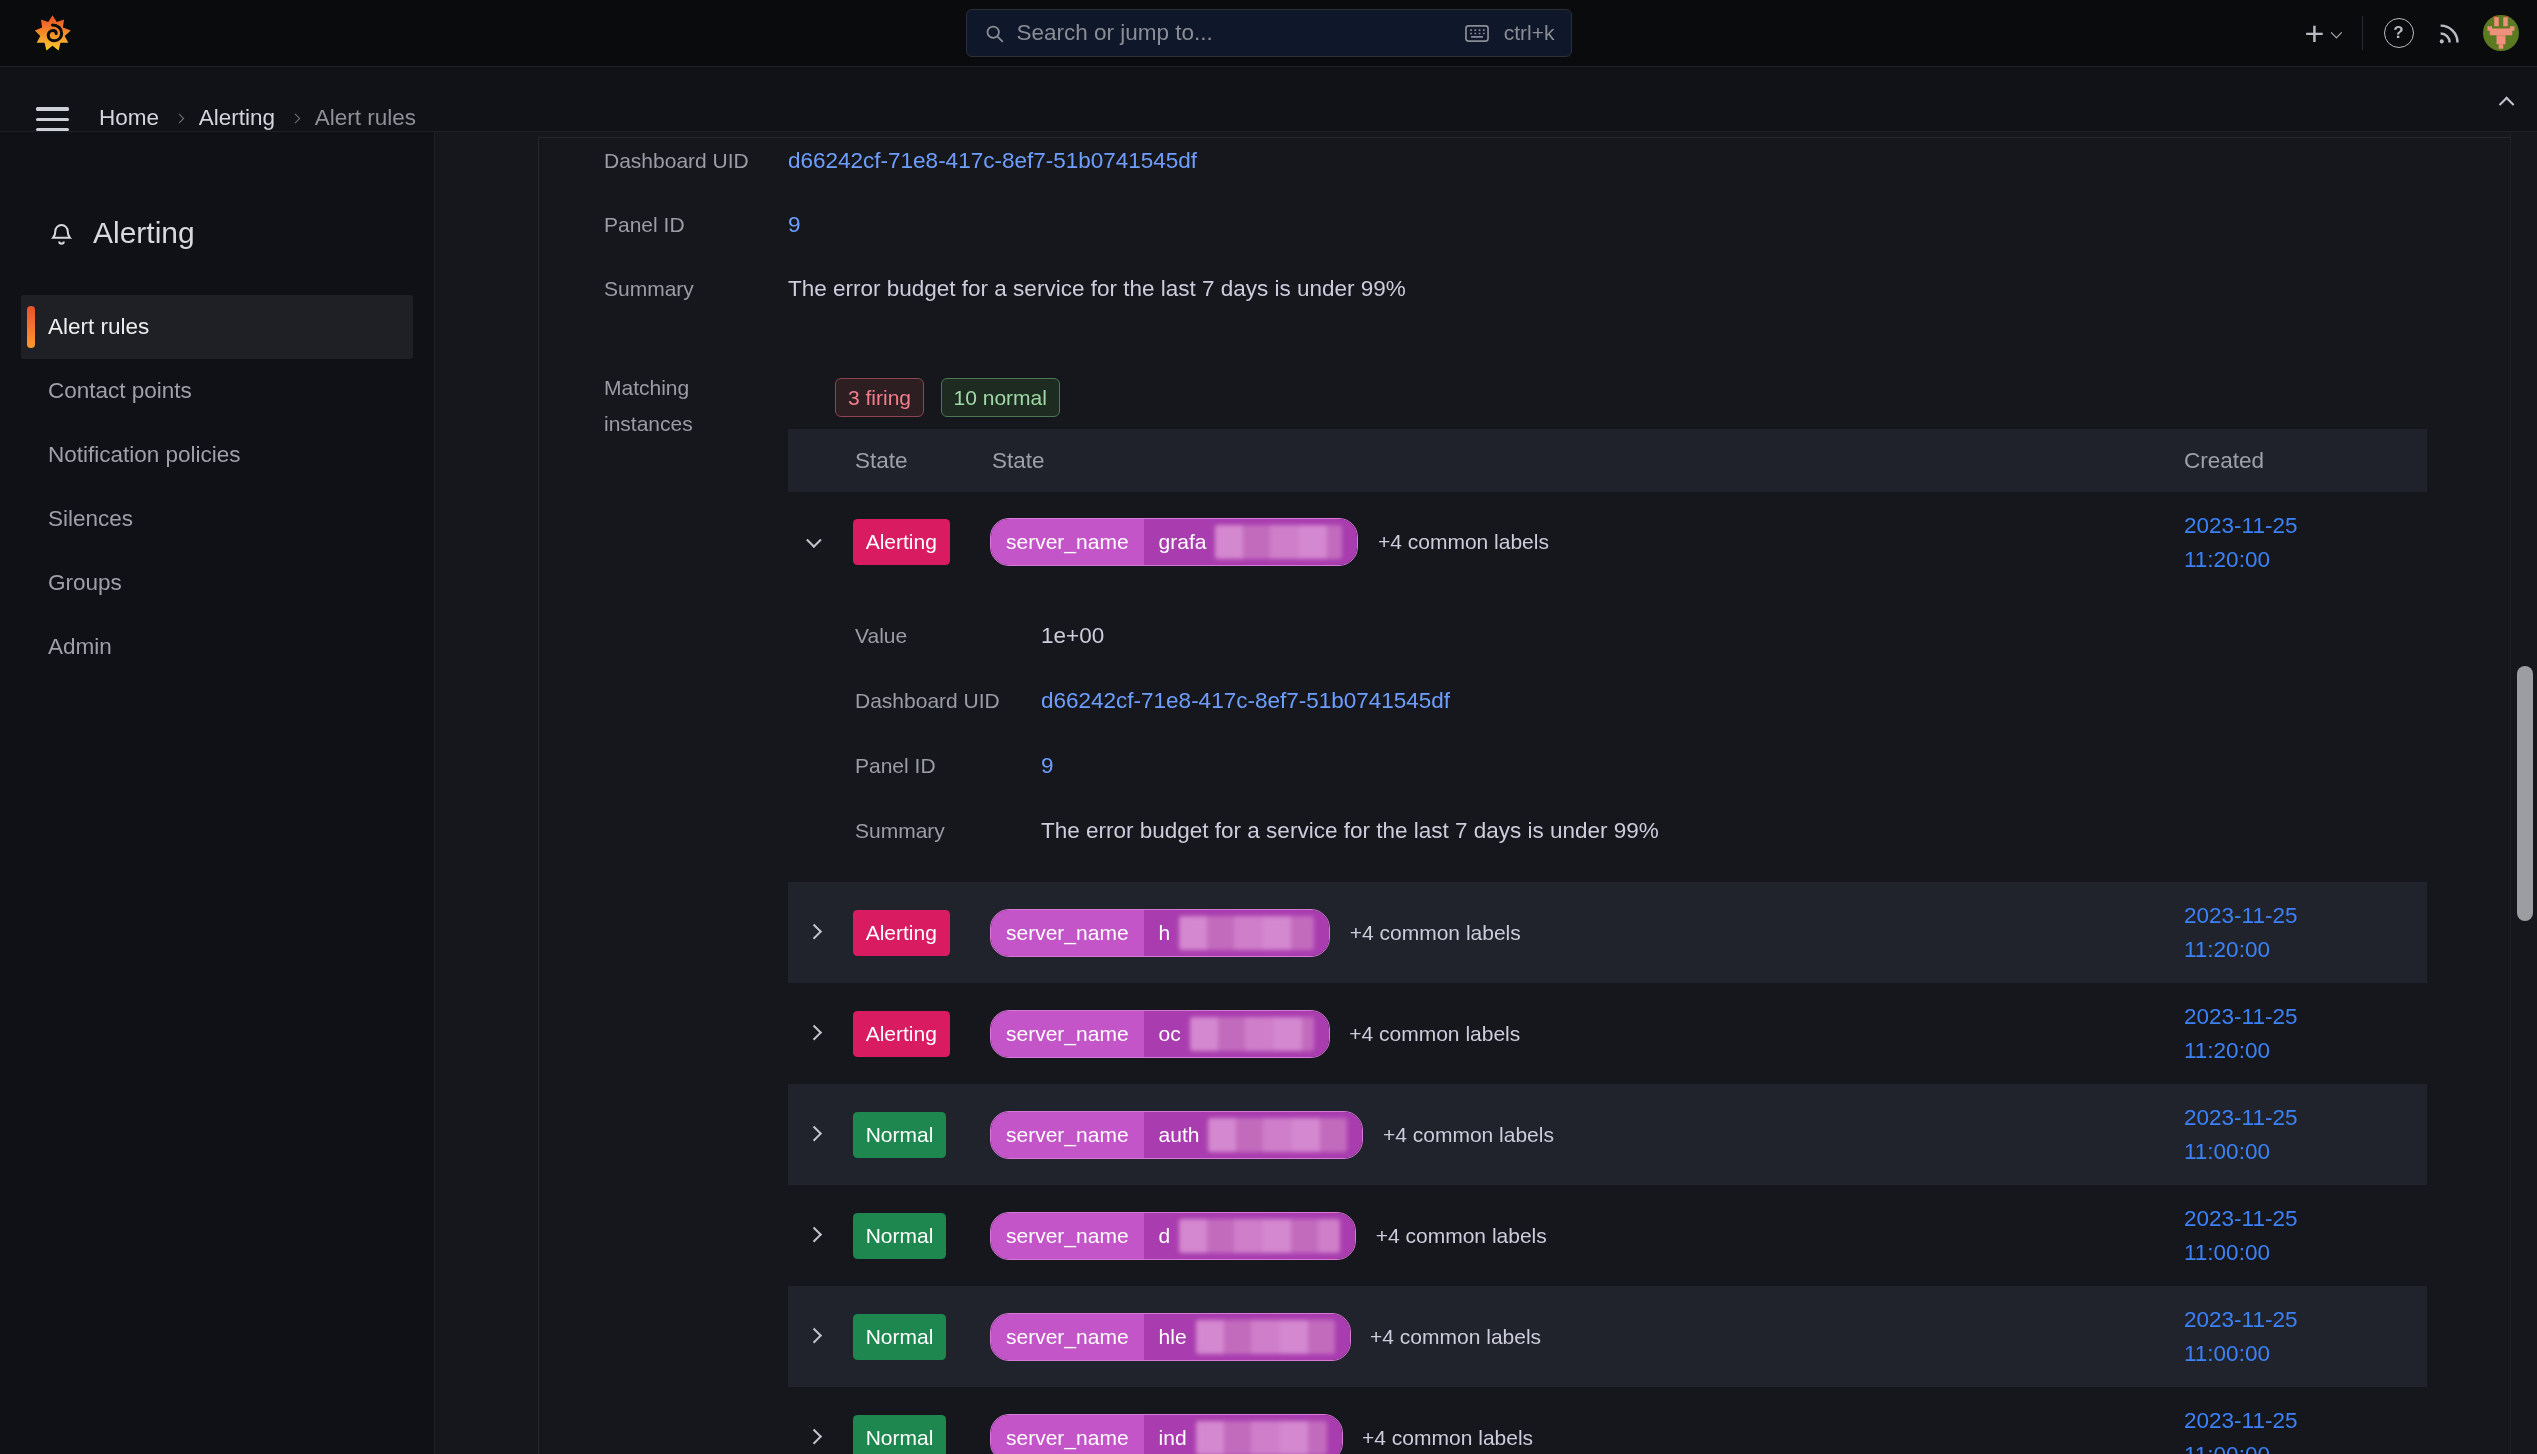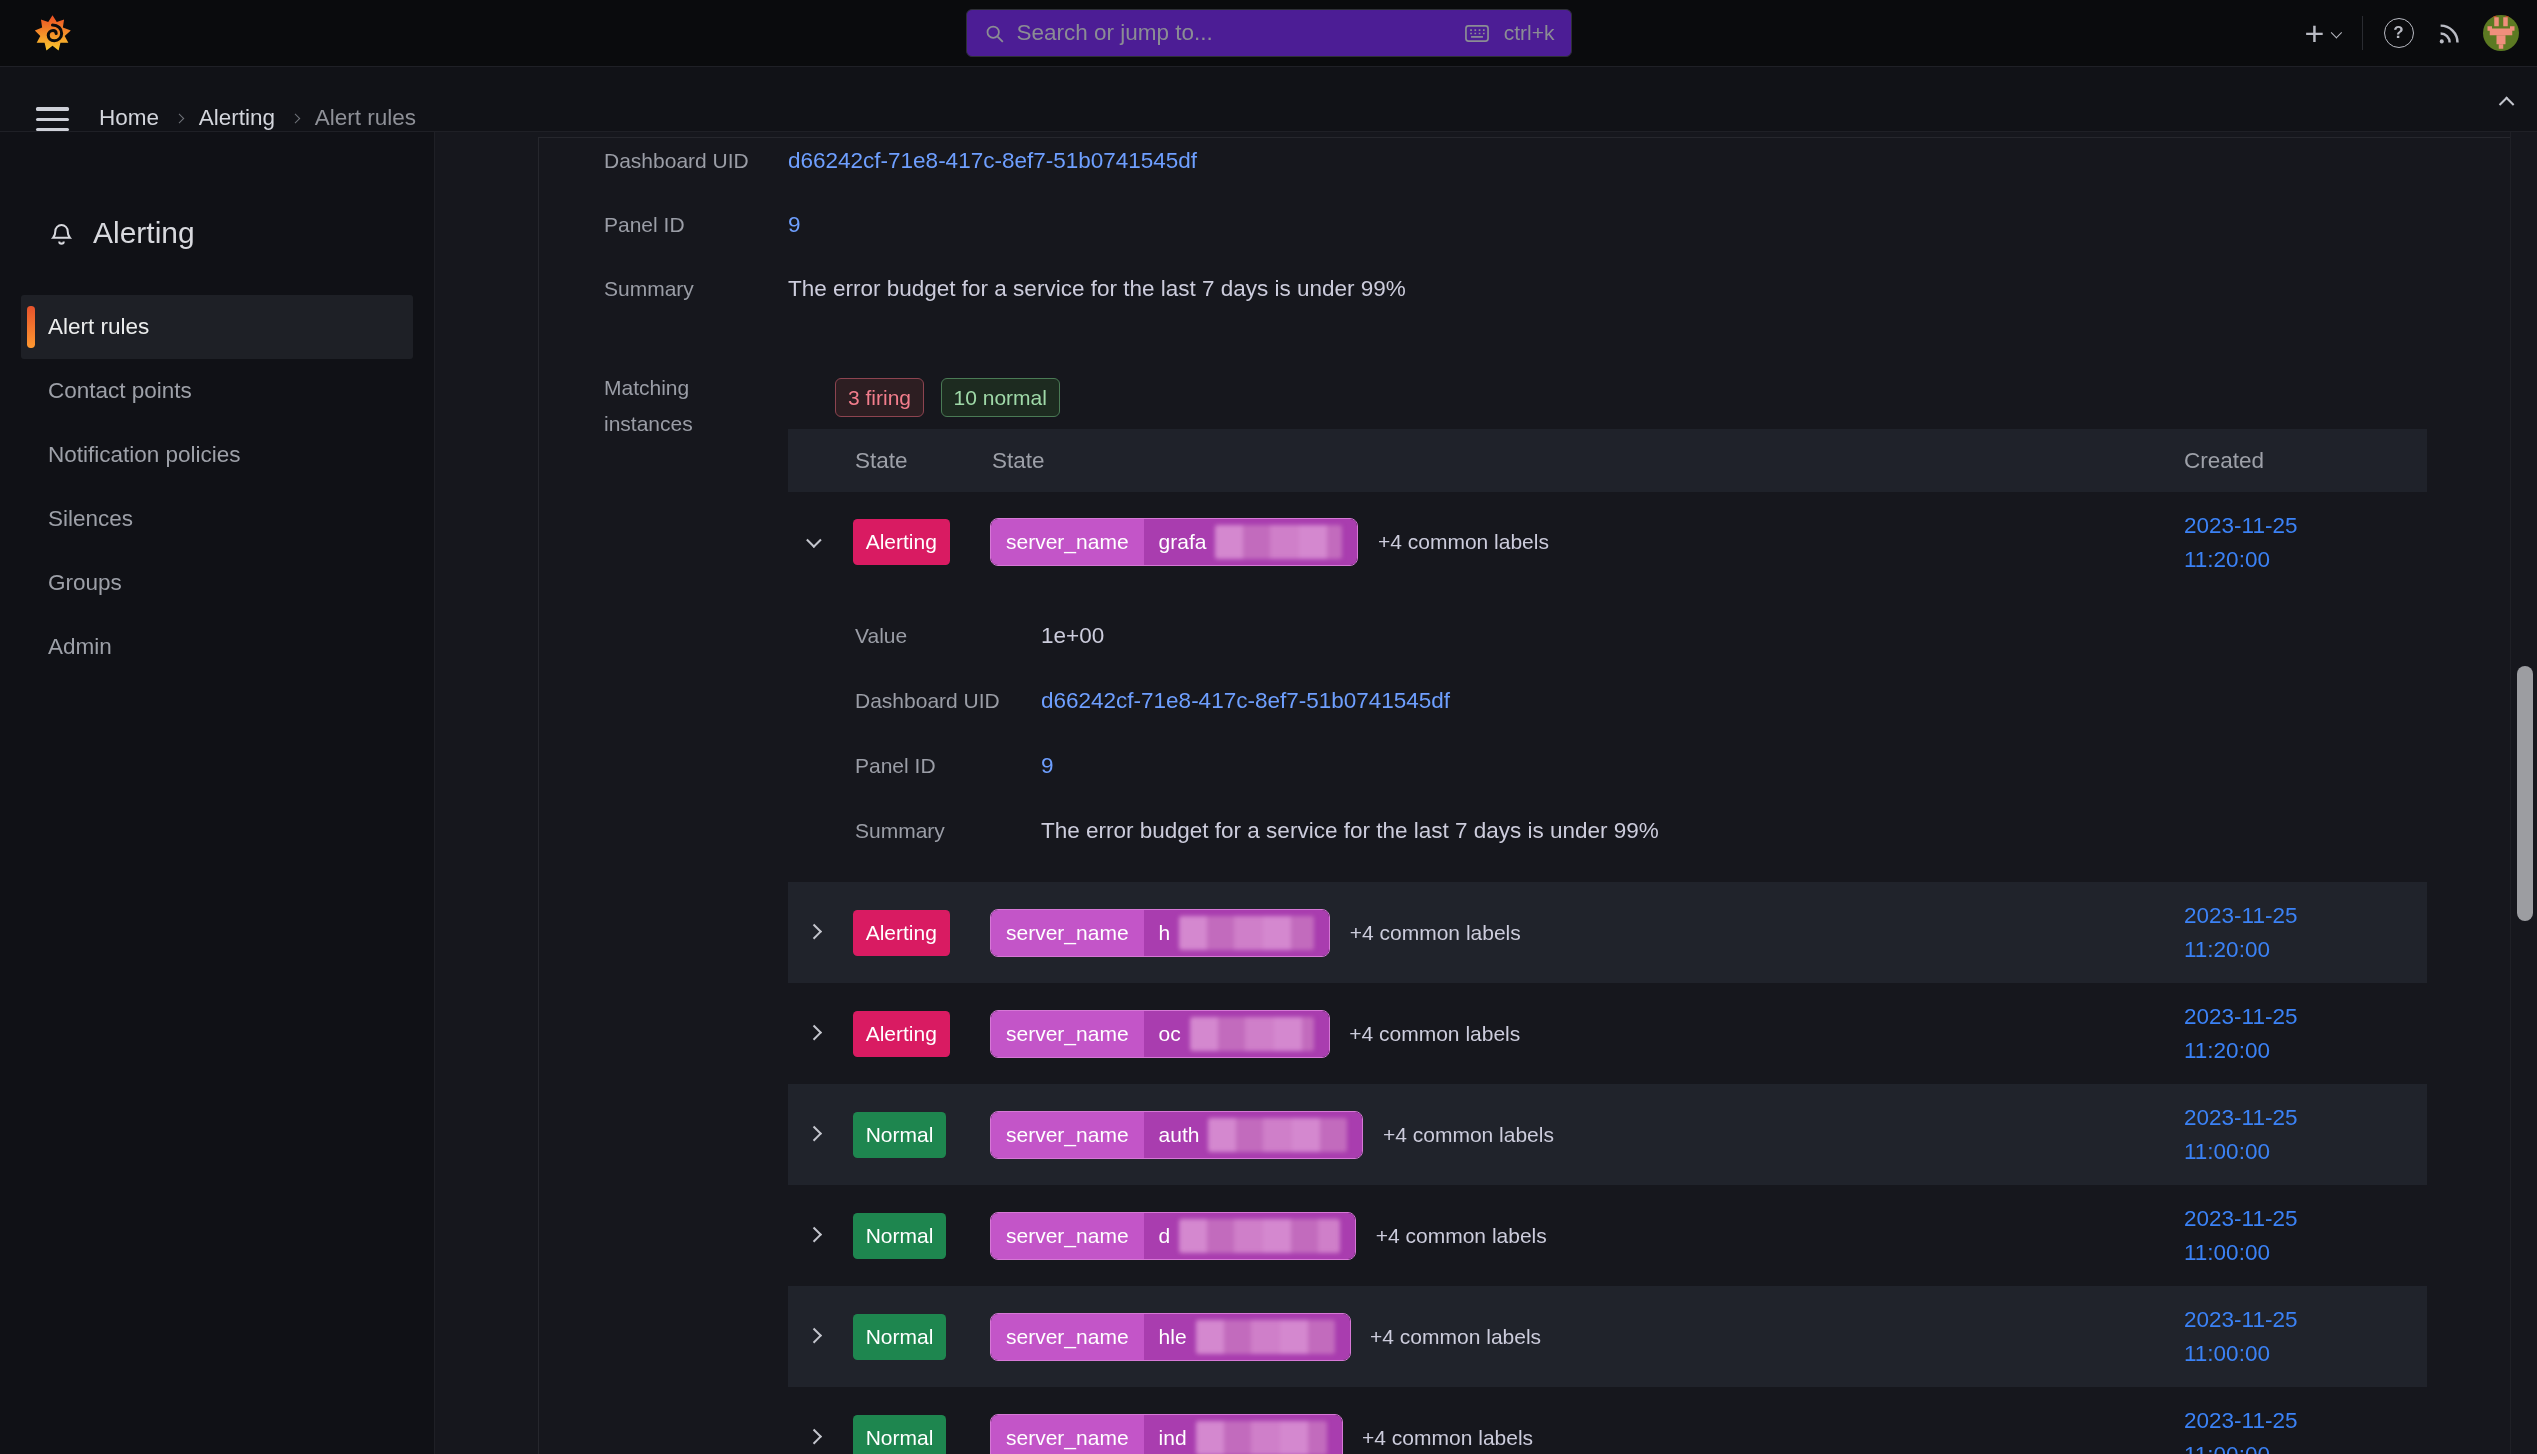--- a/index.html
+++ b/index.html
@@ -1,21 +1,21 @@
 <!DOCTYPE html>
 <html style="font-size:12px"><head>
 <meta charset="utf-8">
 <style>
   *{box-sizing:border-box;margin:0;padding:0}
   html,body{width:2538px;height:1455px}
   body{position:relative;overflow:hidden;background:#16171d;font-family:"Liberation Sans",sans-serif;color:#ccccdc}
   
   .topnav{position:absolute;top:0;left:0;right:0;height:66px;background:#0a0b0d;display:flex;align-items:center;z-index:5}
   .logo{margin-left:33px;width:39px;height:39px;display:block}
-  .searchbox{position:absolute;left:50%;top:9px;transform:translateX(-50%);width:606px;height:48px;background:#4c1d95;border:0.7px solid #2e3036;border-radius:6px;display:flex;align-items:center;padding:0 16.5px;gap:12px;cursor:text}
+  .searchbox{position:absolute;left:50%;top:9px;transform:translateX(-50%);width:606px;height:48px;background:#0f172a;border:0.7px solid #2e3036;border-radius:6px;display:flex;align-items:center;padding:0 16.5px;gap:12px;cursor:text}
   .searchbox .ph{flex:1;font-size:22.5px;color:#8b8d94;white-space:nowrap}
   .shortcut{display:flex;align-items:center;gap:15px;color:#8b8d94;font-size:21px}
   .nav-right{position:absolute;right:19.5px;top:0;height:66px;display:flex;align-items:center;gap:21px}
   .plusgroup{display:flex;align-items:center;gap:9px;cursor:pointer}
   .plus{font-size:34px;font-weight:300;color:#b9bbc3;line-height:1}
   .vdiv{width:0.7px;height:34px;background:#2a2c31}
   .helpicon{width:30px;height:30px;border:1.9px solid #b9bbc3;border-radius:50%;display:flex;align-items:center;justify-content:center;font-size:17px;font-weight:bold;color:#b9bbc3;cursor:pointer}
   .avatar{width:36px;height:36px;border-radius:50%;overflow:hidden;display:block;cursor:pointer}
   
   .chev{display:inline-block;width:10.5px;height:10.5px;border-top:2.2px solid #c3c5cd;border-right:2.2px solid #c3c5cd}
@@ -59,21 +59,21 @@
   .irow{position:relative;height:101px}
   .irow.alt{background:#20232b}
   .irow.expanded{height:390px}
   .iline{position:relative;height:101px}
   .irow.expanded .iline{height:100px}
   .rowchev{position:absolute;left:21px;top:50%;margin-top:-6.7px;cursor:pointer}
   .sbadge{position:absolute;left:65px;top:50%;transform:translateY(-50%);height:46px;display:flex;align-items:center;padding:0 12.7px;border-radius:4.5px;font-size:21px;color:#fff}
   .sbadge.alerting{background:#d91b62}
   .sbadge.normal{background:#1e864f}
   .labelcell{position:absolute;left:202px;top:50%;transform:translateY(-50%);display:flex;align-items:center;gap:19.5px}
-  .pill{display:flex;align-items:stretch;height:48px;border:1.5px solid #d678d6;border-radius:8px;overflow:hidden;font-size:21px;color:#fff}
+  .pill{display:flex;align-items:stretch;height:48px;border:1.5px solid #d678d6;border-radius:19px;overflow:hidden;font-size:21px;color:#fff}
   .pill .k{background:#c355c8;display:flex;align-items:center;padding:0 15px}
   .pill .v{background:#a93daf;display:flex;align-items:center;padding:0 15px;gap:9px}
   .redact{height:34px;border-radius:3px;background:repeating-linear-gradient(90deg,#d488cf 0 28.5px,#c26bbd 28.5px 55px,#cf7fc9 55px 84px);filter:blur(2.2px)}
   .pluslabels{font-size:21px;color:#ccccdc;white-space:nowrap}
   .created{position:absolute;left:1396px;top:16.5px;font-size:22.5px;color:#3b82f6;line-height:34px}
   .rowdetails{position:absolute;left:67px;top:127px;display:grid;grid-template-columns:186px auto;grid-auto-rows:65px;align-items:start}
   .rowdetails .flabel,.rowdetails .fvalue{line-height:33px}
   
   .scrollzone{position:absolute;right:0;top:0;bottom:0;width:28.5px;border-left:0.7px solid #1f2026}
   .thumb{position:absolute;left:6px;width:16.5px;top:534px;height:255px;background:#9c9da1;border-radius:8.2px;cursor:grab}

